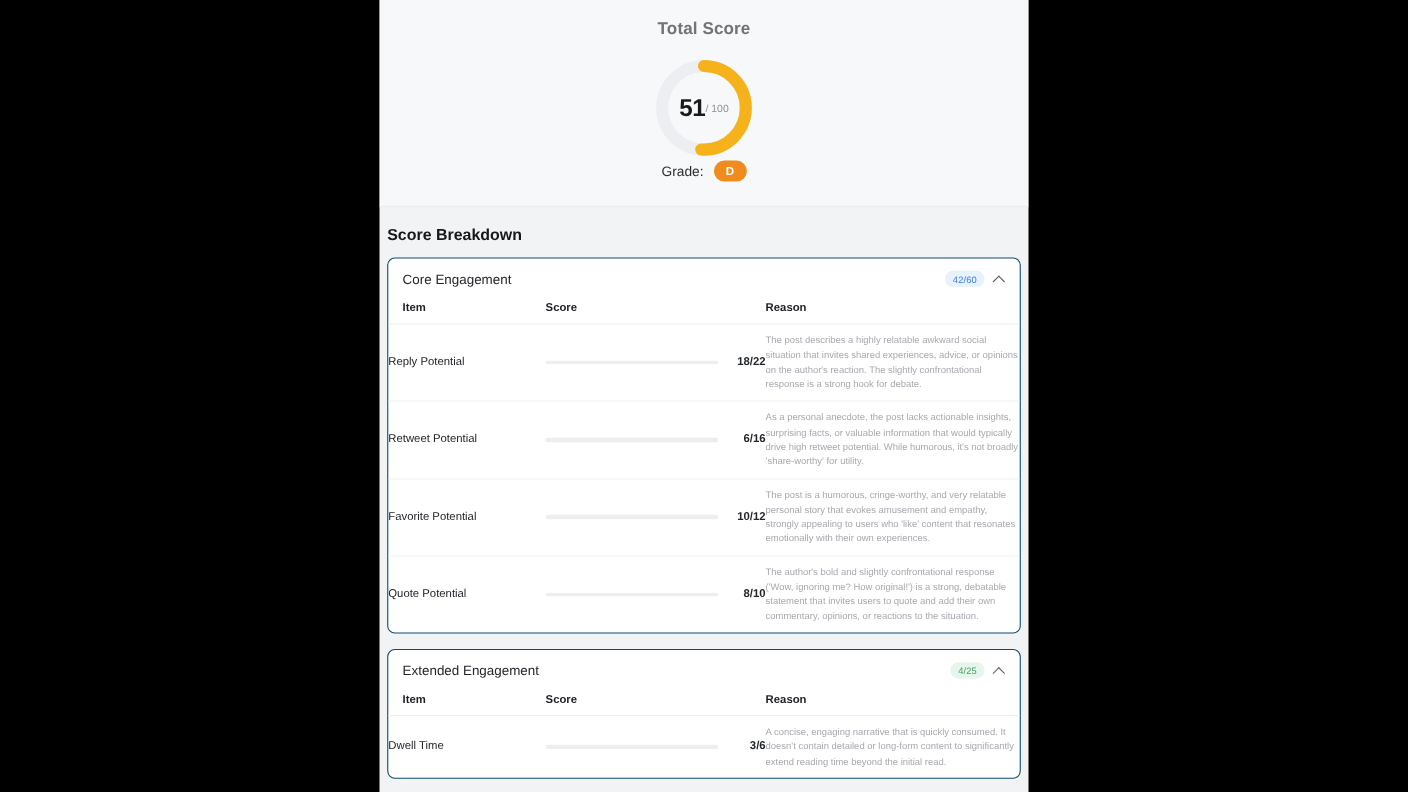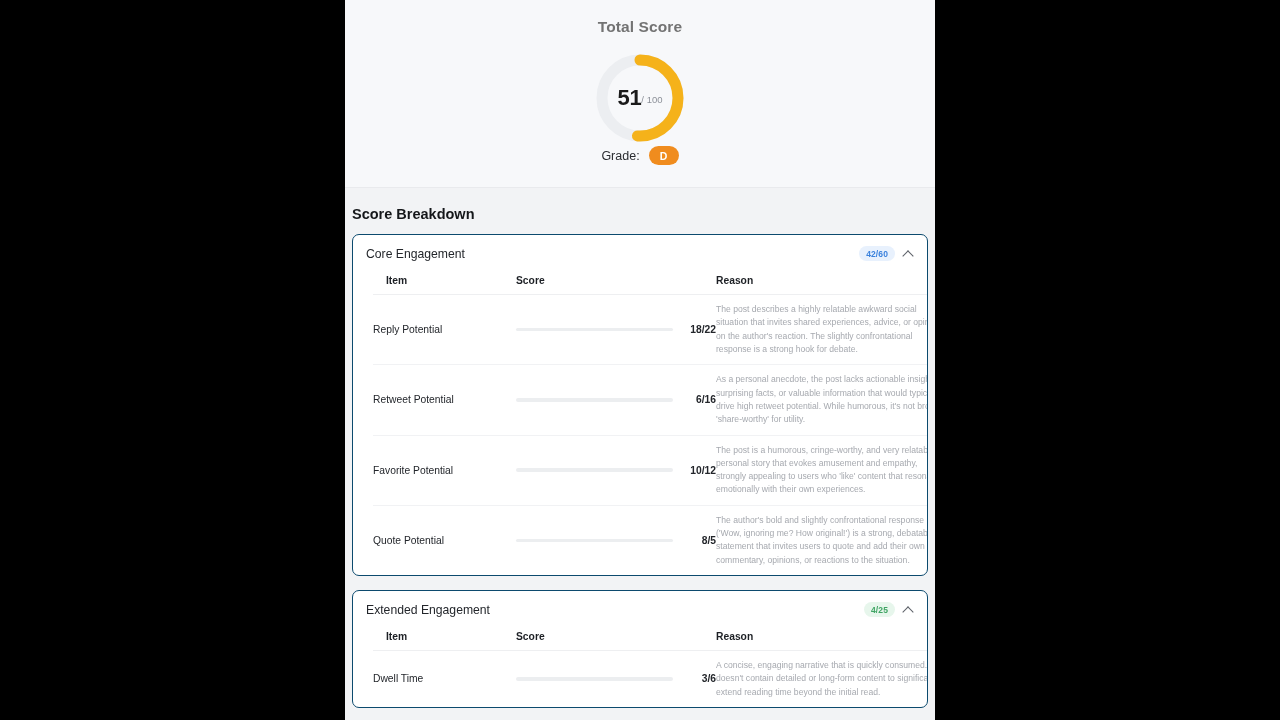--- a/index.html
+++ b/index.html
@@ -110,41 +110,41 @@
   }
   .section-head-right {
     display: flex;
     align-items: center;
     gap: 8px;
   }
   .section-badge {
     font-size: 8.5px;
     padding: 2.5px 7px;
     border-radius: 999px;
-    font-weight: 700;
+    font-weight: 400;
     letter-spacing: .1px;
   }
   .badge-blue { background: #e8f1fd; color: #3b82dd; }
   .badge-green { background: #e7f6ec; color: #3fa463; }
   .chevron {
     width: 11px; height: 11px;
     position: relative;
     display: inline-block;
   }
   .chevron::before {
     content: "";
     position: absolute;
     left: 1px; top: 4px;
     width: 7px; height: 7px;
     border-left: 1.3px solid #5c6068;
     border-top: 1.3px solid #5c6068;
     transform: rotate(45deg);
   }
 
-  table.grid { width: 100%; border-collapse: collapse; margin-left: 20px; }
+  table.grid { width: 100%; border-collapse: collapse; }
   table.grid th {
     text-align: left;
     font-size: 10.3px;
     font-weight: bold;
     color: #1d2025;
     padding: 4px 0 8px 0;
     border-bottom: 1px solid #eeeff1;
   }
   table.grid th.col-item { padding-left: 13px; width: 143px; }
   table.grid th.col-score { width: 200px; }
@@ -267,21 +267,21 @@
                     <span class="score-num">10/12</span>
                   </div>
                 </td>
                 <td class="c-reason">The post is a humorous, cringe-worthy, and very relatable personal story that evokes amusement and empathy, strongly appealing to users who 'like' content that resonates emotionally with their own experiences.</td>
               </tr>
               <tr>
                 <td class="c-item">Quote Potential</td>
                 <td class="c-score">
                   <div class="score-inner">
                     <span class="bar-track"><span class="bar-fill" style="width: 80%; background: rgb(69, 180, 92);"></span></span>
-                    <span class="score-num">8/5</span>
+                    <span class="score-num">8/10</span>
                   </div>
                 </td>
                 <td class="c-reason">The author's bold and slightly confrontational response ('Wow, ignoring me? How original!') is a strong, debatable statement that invites users to quote and add their own commentary, opinions, or reactions to the situation.</td>
               </tr>
             </tbody>
           </table>
         </div>
         <div class="section-card">
           <div class="section-head">
             <span class="section-name">Extended Engagement</span>

